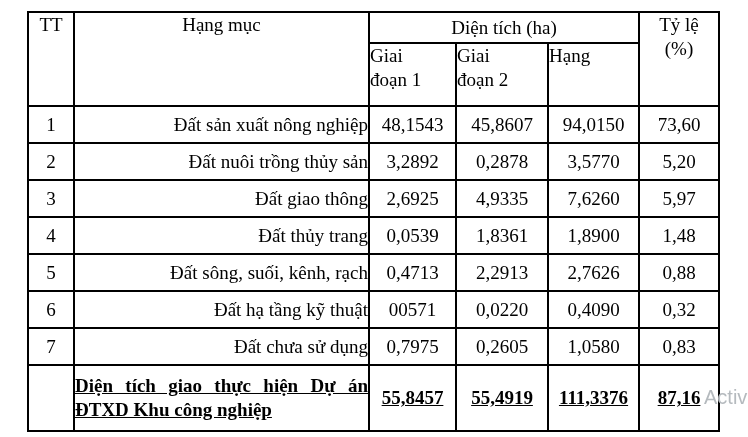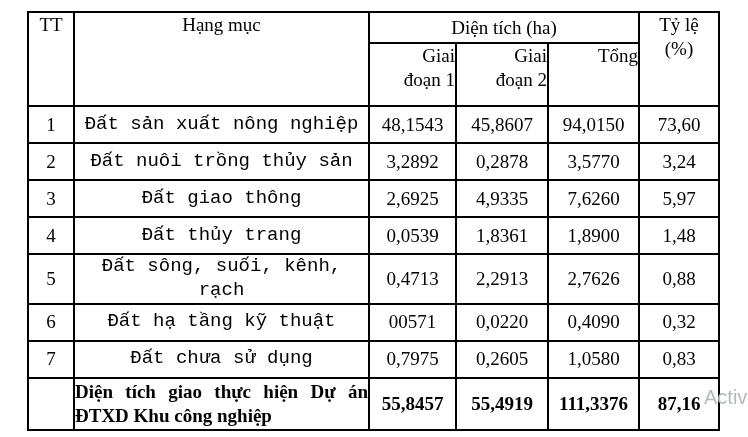--- a/index.html
+++ b/index.html
@@ -49,33 +49,33 @@
   }
   th.h-group {
     font-weight: bold;
     font-size: 20px;
     text-align: center;
     vertical-align: middle;
   }
   th.h-sub {
     font-weight: normal;
     font-size: 19px;
-    text-align: right;
+    text-align: left;
     vertical-align: top;
     padding-top: 9px;
     white-space: pre-line;
     line-height: 1.45;
   }
   
   tbody tr { height: 37px; }
   td.tt  { text-align: center; vertical-align: middle; }
-  td.cat { text-align: center; vertical-align: middle; padding-left: 11px; padding-right: 6px; font-family: Liberation Mono, monospace; }
+  td.cat { text-align: right; vertical-align: middle; padding-left: 11px; padding-right: 6px; }
   td.num { text-align: center; vertical-align: middle; }
   
-  tr.frow { height: 52px; }
+  tr.frow { height: 66px; text-decoration: underline; }
   tr.frow td { font-weight: bold; }
   td.fcat {
     text-align: justify;
     vertical-align: middle;
     padding: 4px 10px 4px 11px;
     line-height: 1.3;
   }
   .watermark {
     position: absolute;
     left: 704px;
@@ -106,40 +106,40 @@
         <th class="h-main" rowspan="2">Hạng mục</th>
         <th class="h-group" colspan="3">Diện tích (ha)</th>
         <th class="h-main" rowspan="2">Tỷ lệ
 (%)</th>
       </tr>
       <tr class="hrow2">
         <th class="h-sub">Giai
 đoạn 1</th>
         <th class="h-sub">Giai
 đoạn 2</th>
-        <th class="h-sub">Tổng</th>
+        <th class="h-sub">Hạng</th>
       </tr>
     </thead>
     <tbody>
   <tr>
     <td class="tt">1</td>
     <td class="cat">Đất sản xuất nông nghiệp</td>
     <td class="num">48,1543</td>
     <td class="num">45,8607</td>
     <td class="num">94,0150</td>
     <td class="num">73,60</td>
   </tr>
 
   <tr>
     <td class="tt">2</td>
     <td class="cat">Đất nuôi trồng thủy sản</td>
     <td class="num">3,2892</td>
     <td class="num">0,2878</td>
     <td class="num">3,5770</td>
-    <td class="num">3,24</td>
+    <td class="num">5,20</td>
   </tr>
 
   <tr>
     <td class="tt">3</td>
     <td class="cat">Đất giao thông</td>
     <td class="num">2,6925</td>
     <td class="num">4,9335</td>
     <td class="num">7,6260</td>
     <td class="num">5,97</td>
   </tr>

